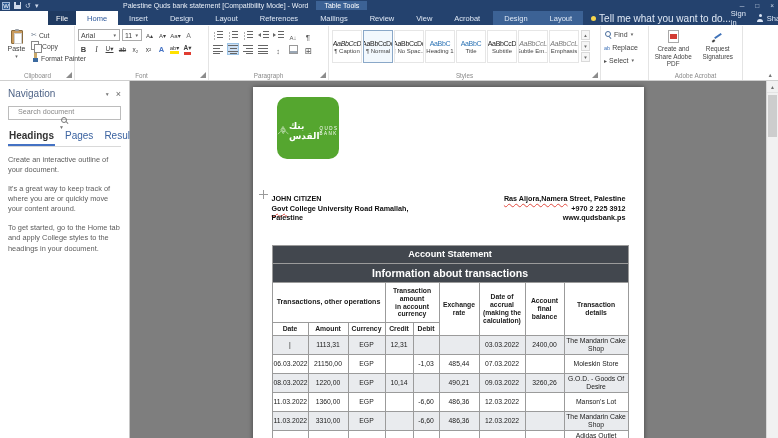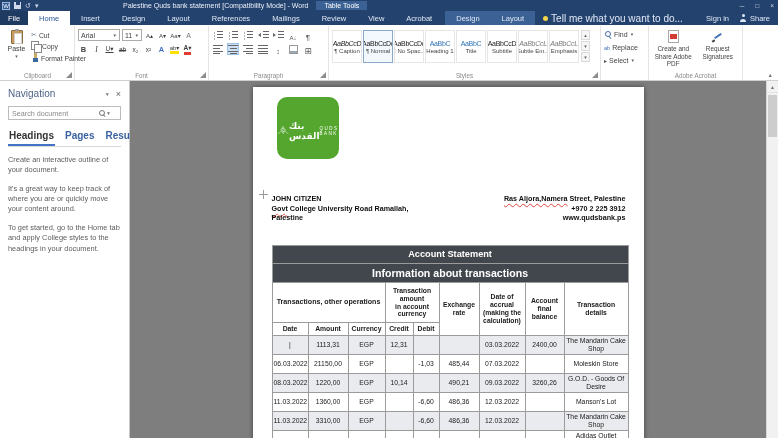--- a/index.html
+++ b/index.html
@@ -13,21 +13,21 @@
   .qat-word { width:8px; height:8px; background:#2f5b94; border:1px solid #9fb6d6; color:#fff; font-size:6px; line-height:6px; text-align:center; }
   .qat-save { width:7px; height:7px; background:#cfd9ea; position:relative; }
   .qat-save::before { content:""; position:absolute; left:1.5px; top:0; width:4px; height:3px; background:#24426e; }
   .qat-glyph { font-size:7px; color:#cfd9ea; line-height:9px; }
   .title-center { position:absolute; left:123px; top:0; height:11px; display:flex; align-items:center; gap:8px; }
   .title-text { font-size:7px; color:#e9eff8; white-space:nowrap; }
   .tt-label { font-size:7px; color:#fff; background:var(--context-tab-blue,#3c6295); padding:1px 8px; white-space:nowrap; }
   .winctl { position:absolute; right:4px; top:0; height:11px; display:flex; gap:11px; align-items:center; font-size:6.5px; color:#cfd9ea; }
 
   
-  .tabsrow { height:14px; background:var(--titlebar-blue,#24426e); display:flex; align-items:stretch; color:#dfe8f5; font-size:7.5px; flex:0 0 auto; }
+  .tabsrow { height:14px; background:var(--titlebar-blue,#24426e); display:flex; align-items:stretch; color:#dfe8f5; font-size:7.5px; flex:0 0 auto;margin-left:48px; }
   .tab { padding:0 11px; display:flex; align-items:center; white-space:nowrap; }
   .tab.file { background:#1f3a61; color:#fff; padding:0 8px; }
   .tab.active { background:#fff; color:#2b579a; }
   .tabs-main { display:flex; }
   .ctx-wrap { background:var(--context-tab-blue,#3c6295); display:flex; margin-left:2px; }
   .tellme { display:flex; align-items:center; gap:3px; margin-left:8px; color:#dfe8f5; font-size:10px; white-space:nowrap; }
   .bulb { width:5px; height:5px; border-radius:50%; background:#f6d44c; flex:0 0 auto; }
   .tabs-right { margin-left:auto; display:flex; align-items:center; gap:11px; padding-right:8px; font-size:7.5px; }
   .share { display:flex; align-items:center; gap:3px;text-align:right; }
   .person { position:relative; width:7px; height:8px; display:inline-block; }
@@ -137,30 +137,30 @@
 
   
   .main { flex:1; display:flex; min-height:0; }
 
   
   .navpane { width:130px; background:#fff; border-right:1px solid #c6c6c6; padding:7px 8px; color:#595959; flex:0 0 auto; }
   .nav-head { display:flex; align-items:center; color:#4f6487; font-size:10px; }
   .nav-head .sp { flex:1; }
   .nav-dd { color:#777; font-size:5px; margin-right:6px; }
   .nav-close { color:#666; font-size:9px; }
-  .nav-search { margin-top:7px; height:14px; border:1px solid #bcbcbc; display:flex; align-items:center; padding:0 3px; background:#fff; }
+  .nav-search { margin-top:7px; height:14px; border:1px solid #bcbcbc; display:flex; align-items:center; padding:0 3px; background:#fff;flex-direction:column; }
   .nav-search input { border:0; outline:0; flex:1; min-width:0; font-size:7.2px; color:#444; font-family:inherit; background:transparent; }
   .nav-search input::placeholder { color:#8a8a8a; }
   .ic-mag { position:relative; width:8px; height:8px; flex:0 0 auto; }
   .ic-mag::before { content:""; position:absolute; top:0.5px; left:0.5px; width:4px; height:4px; border:1px solid #777; border-radius:50%; }
   .ic-mag::after { content:""; position:absolute; left:5px; top:5px; width:3px; height:1px; background:#777; transform:rotate(45deg); transform-origin:left center; }
   .nav-tabs { display:flex; gap:9px; margin-top:9px; border-bottom:1px solid #d9d9d9; font-size:10px; }
   .nav-tab { padding:1px 1px 3px; white-space:nowrap; }
   .nav-tab.active { color:#333; font-weight:bold; border-bottom:2px solid #4472c4; }
-  .nav-tab:not(.active) { color:#3a62a0;font-weight:bold; }
+  .nav-tab:not(.active) { color:#3a62a0; }
   .nav-body p { margin-top:8px; line-height:1.4; font-size:7.4px; color:#5c5c5c; }
 
   
   .docarea { flex:1; background:#7e7e7e; display:flex; justify-content:center; overflow:hidden; padding-top:6px; min-width:0; }
   .page { width:391px; height:500px; background:#fff; position:relative; box-shadow:0 0 5px rgba(0,0,0,0.45); flex:0 0 auto; }
 
   .logo { position:absolute; left:24px; top:10px; width:62px; height:62px; background:var(--logo-green,#55a62f); border-radius:10px; display:flex; align-items:center; padding-top:5px; }
   .logo svg { width:36px; height:27px; }
   .logo-ar { color:#fff; font-size:9px; font-weight:bold; line-height:10px; }
   .logo-en { color:#fff; font-size:4.5px; letter-spacing:1.5px; margin-top:1px; }

